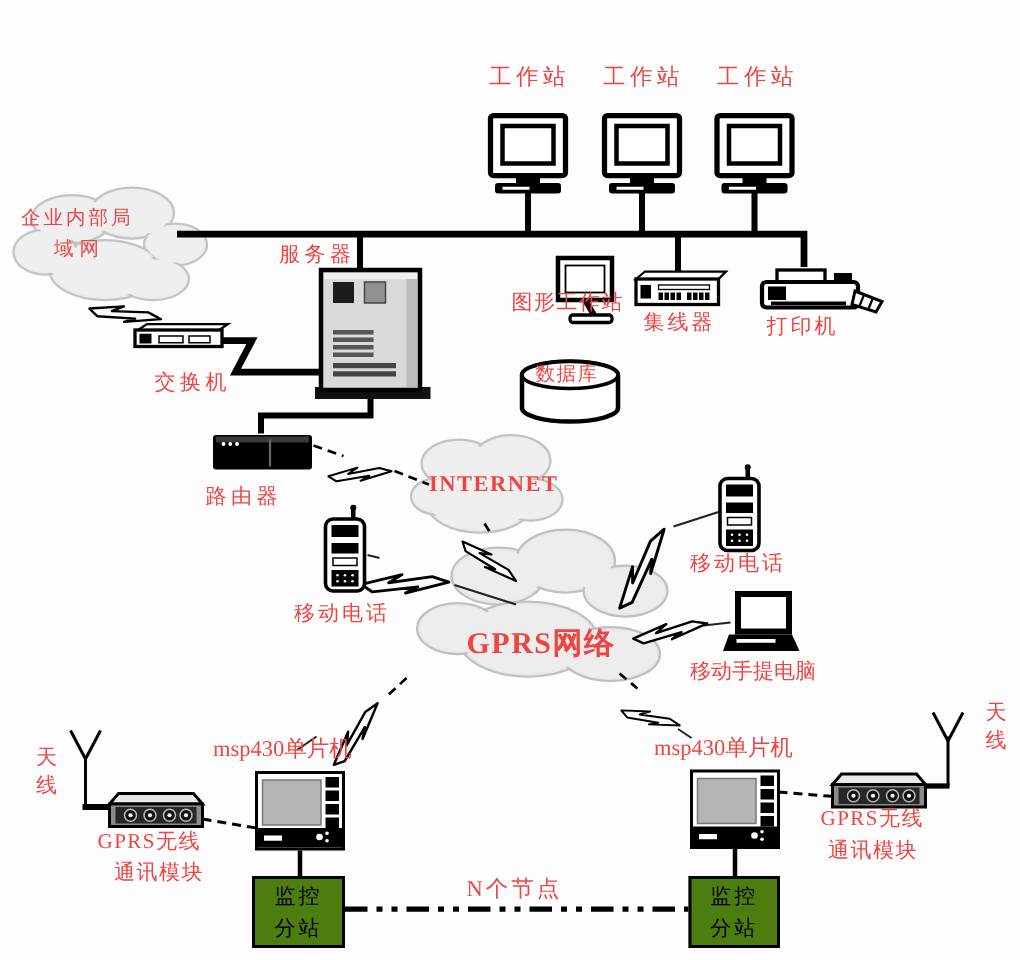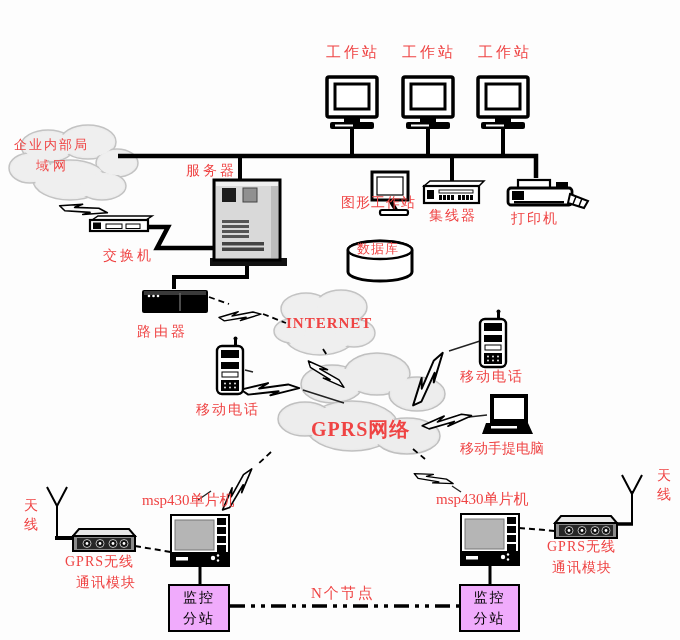--- a/index.html
+++ b/index.html
@@ -14,21 +14,21 @@
   .fs16{font-size:20px;}
   .b{font-weight:bold;}
   .ls1{letter-spacing:1px;}
   .ls2{letter-spacing:2px;}
   .ls3{letter-spacing:3px;}
   .ls4{letter-spacing:4px;}
   .ctr{text-align:center;}
   .vlabel{white-space:normal;width:17px;word-break:break-all;line-height:19px;text-align:right;}
   .stationbox{
     position:absolute;display:flex;flex-direction:column;align-items:center;justify-content:center;
-    gap:3px;background:#f0abfc;border:2.5px solid #000;box-sizing:border-box;
+    gap:3px;background:#4d7c0f;border:2.5px solid #000;box-sizing:border-box;
   }
   .stationbox span{font-size:14px;letter-spacing:2px;}
 </style>
 </head>
 <body>
 
 <div id="stage">
 
 <svg id="wires" width="680" height="640" viewBox="0 0 680 640">
   <defs>

